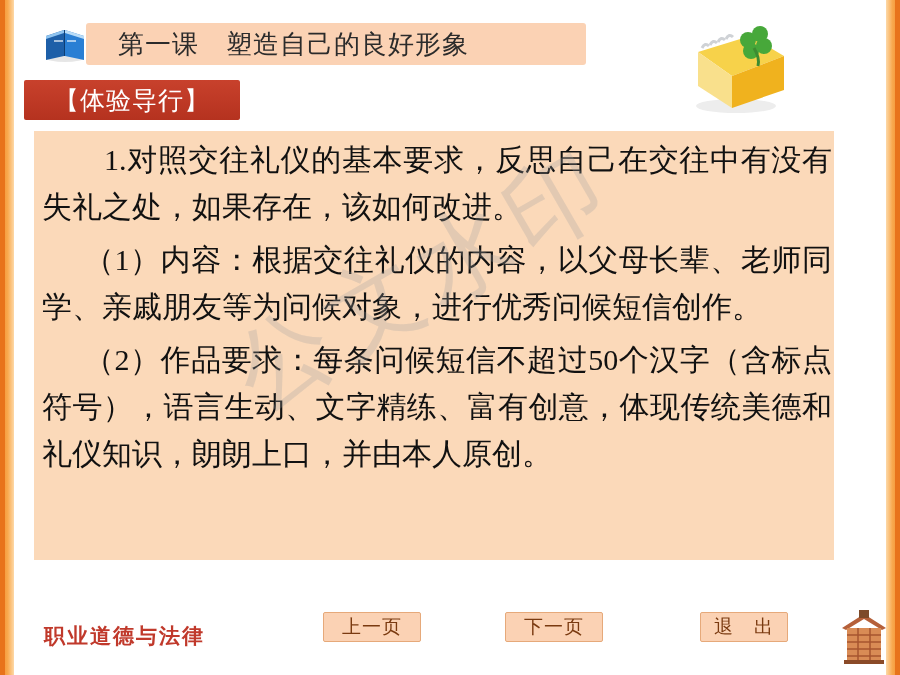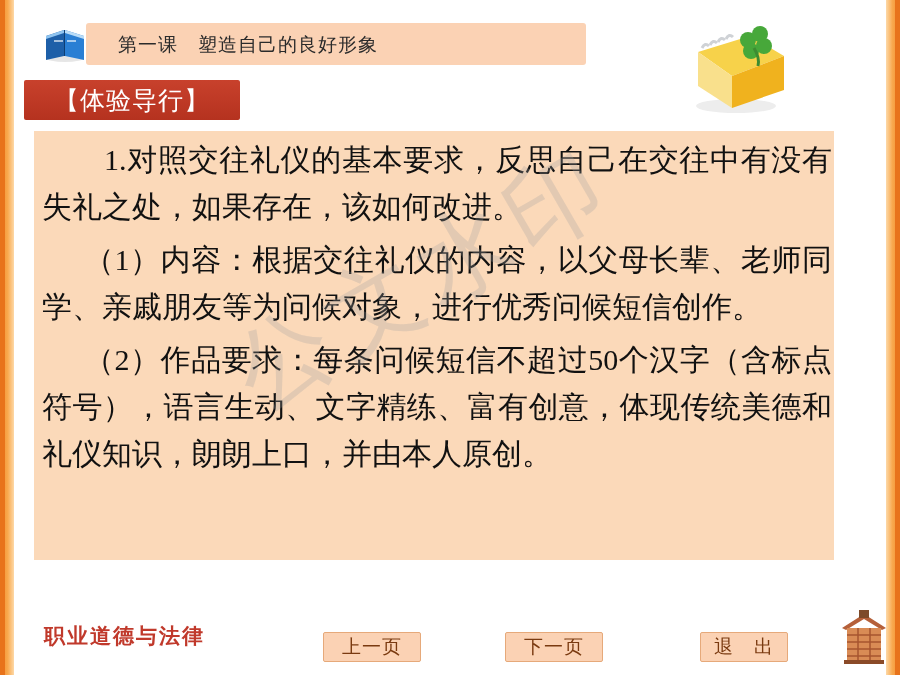--- a/index.html
+++ b/index.html
@@ -74,21 +74,21 @@
     background: #fbd2b4;
     border-radius: 3px;
   }
   .title-text {
     position: absolute;
     left: 118px;
     top: 26px;
     width: 460px;
     height: 38px;
     line-height: 38px;
-    font-size: 19px;
+    font-size: 26px;
     color: #2b2b2b;
     font-family: "Liberation Serif", serif;
     letter-spacing: 1px;
     white-space: nowrap;
   }
   
   .book-icon {
     position: absolute;
     left: 42px;
     top: 26px;
@@ -183,21 +183,21 @@
     top: 622px;
     font-size: 21px;
     color: #c0392b;
     font-family: "Liberation Serif", serif;
     font-weight: bold;
     letter-spacing: 2px;
     white-space: nowrap;
   }
   .nav-btn {
     position: absolute;
-    top: 632px;
+    top: 612px;
     height: 30px;
     background: #fbd2b4;
     border: 1px solid #e6a97a;
     border-radius: 2px;
     display: flex;
     align-items: center;
     justify-content: center;
     box-sizing: border-box;
     cursor: pointer;
   }

